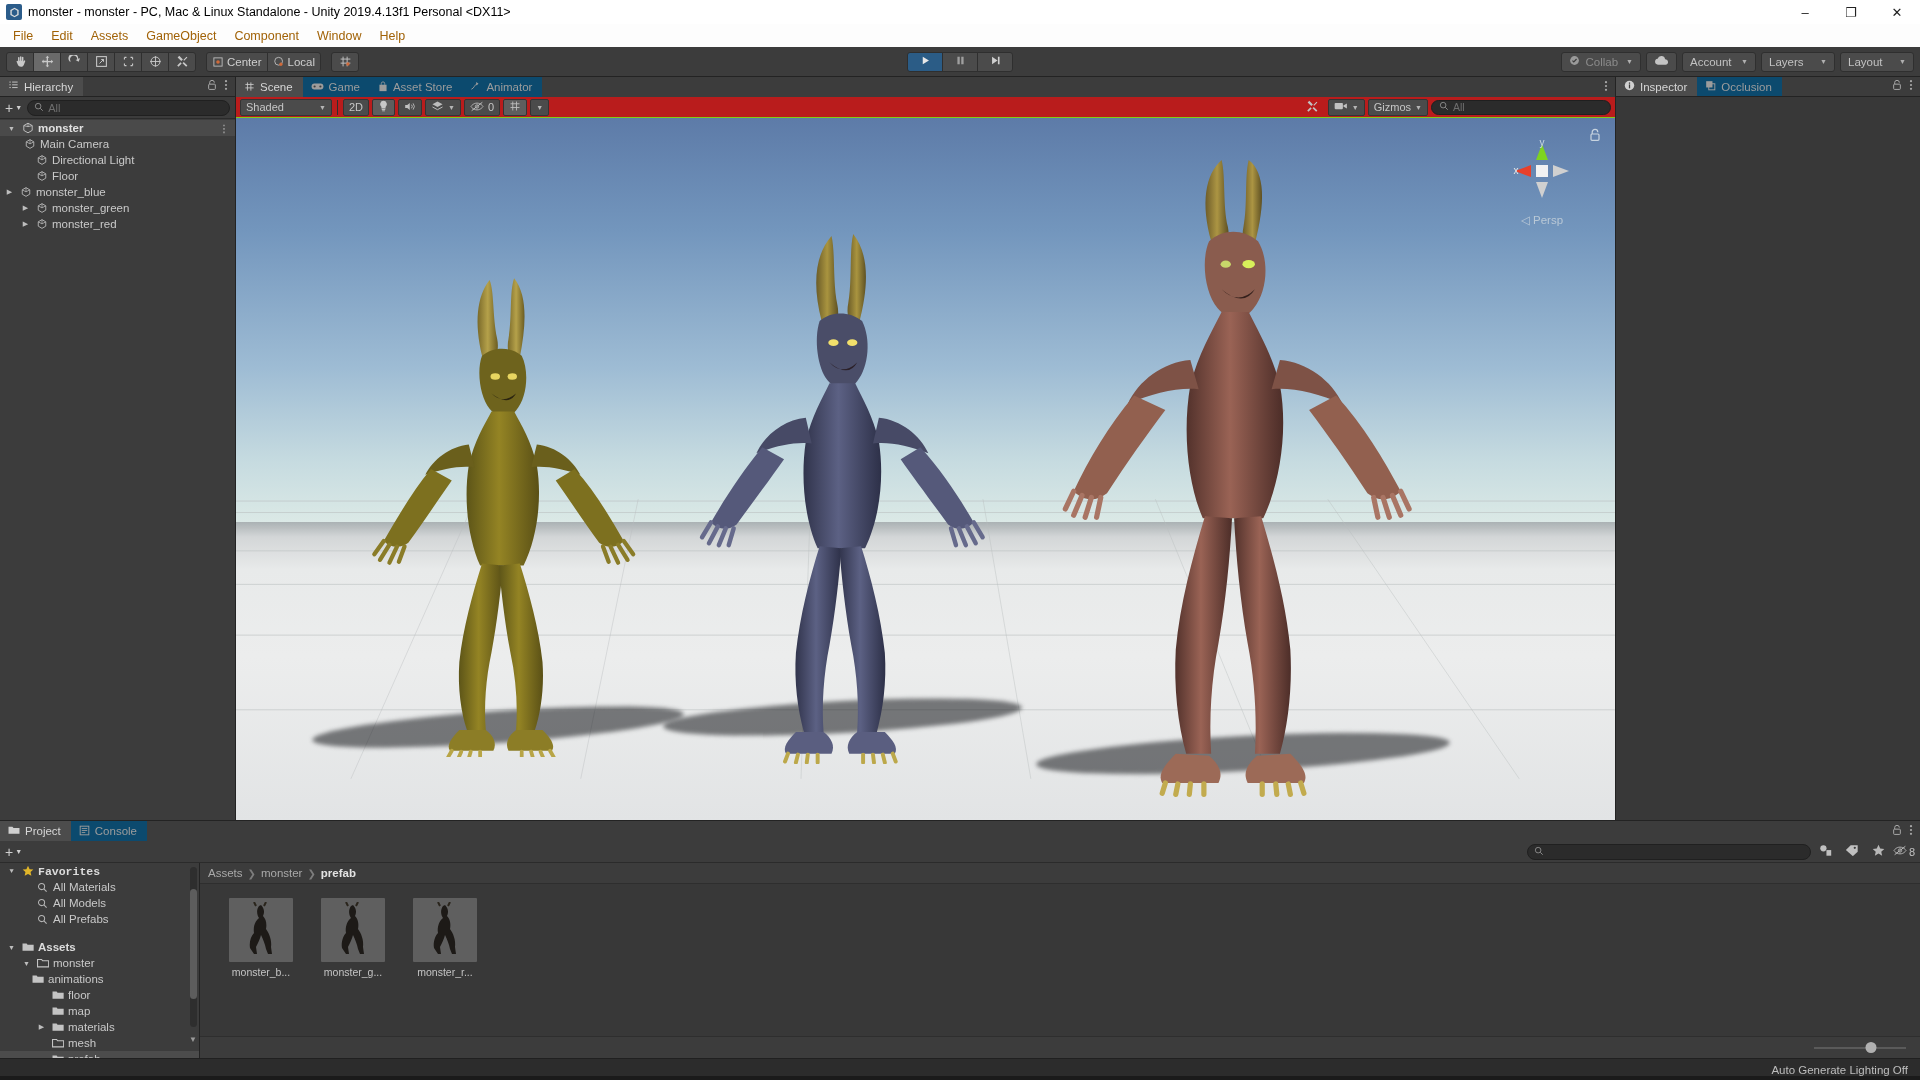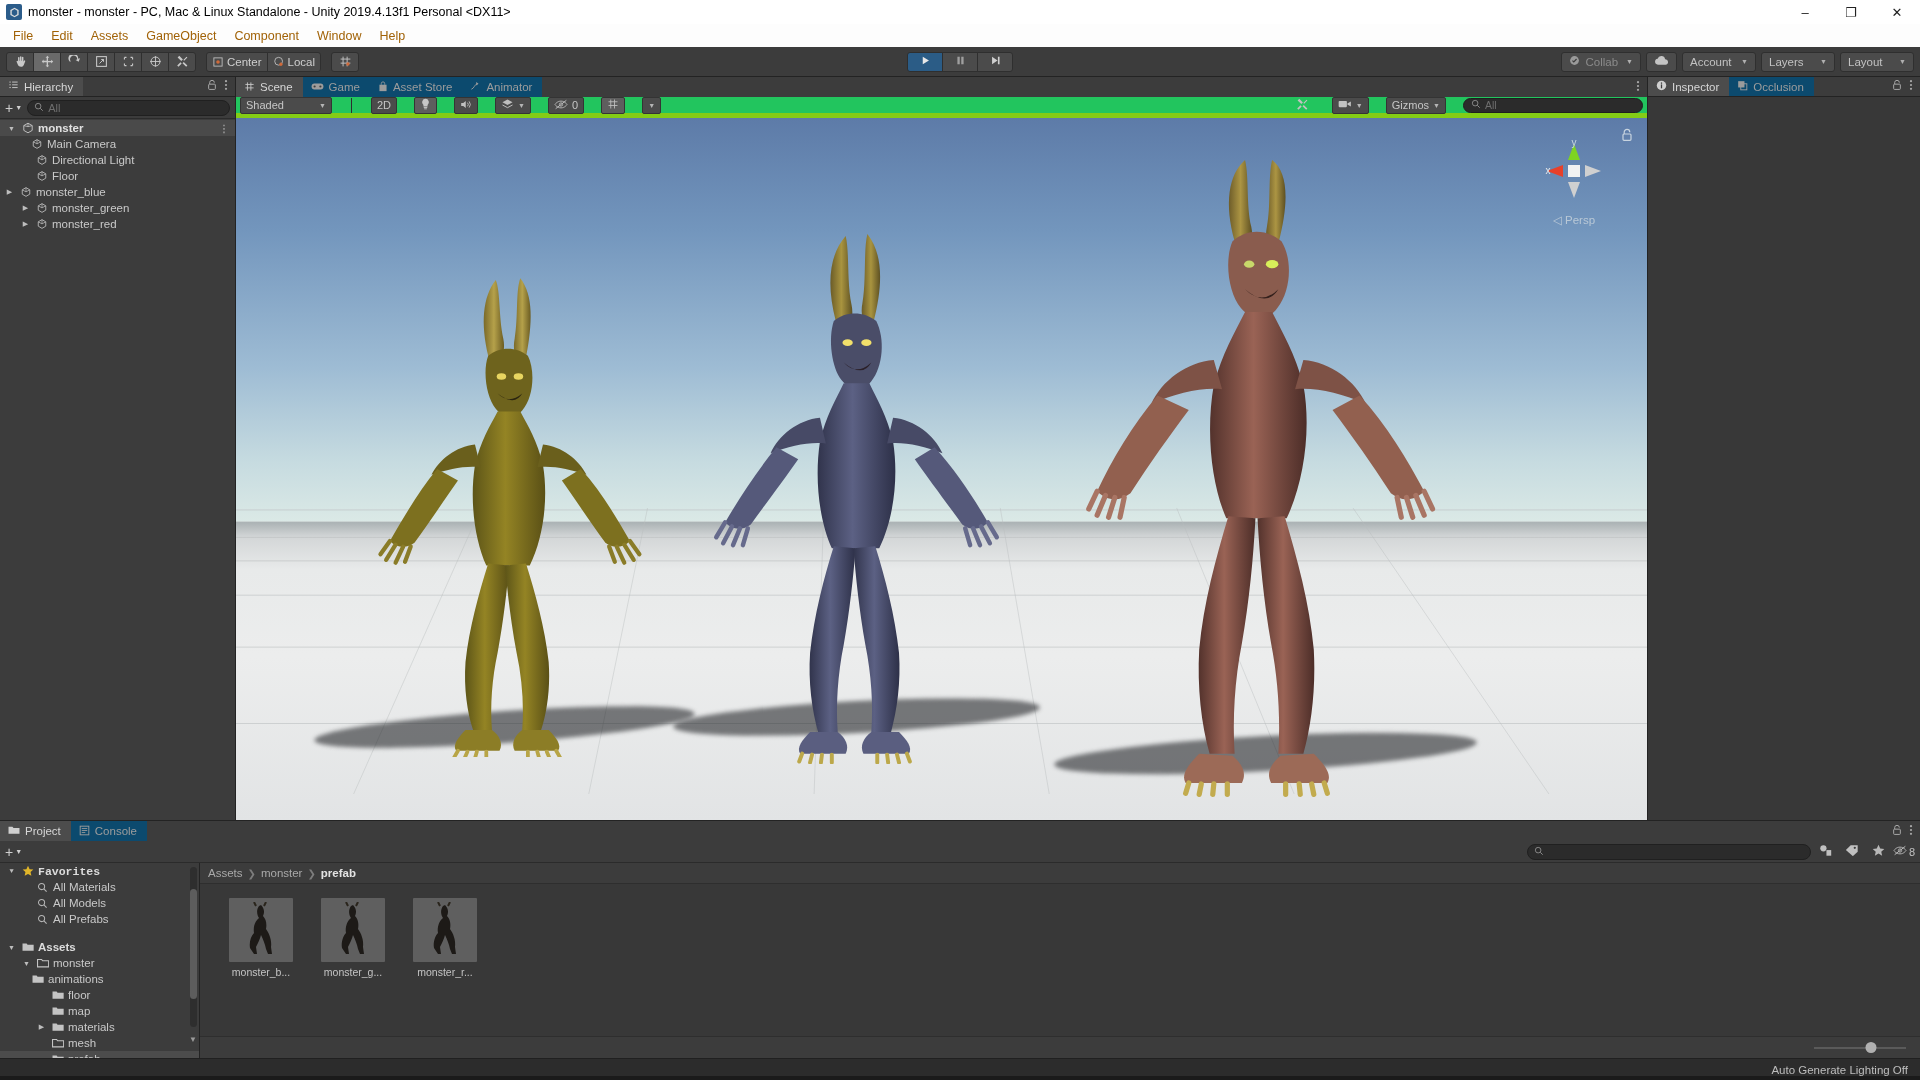--- a/index.html
+++ b/index.html
@@ -116,22 +116,22 @@
   }
   .hrow.scene { background: #4a4a4a; font-weight: bold; color: #e0e0e0; }
   .twist { width: 11px; text-align: center; font-size: 7px; color: #bdbdbd; flex: none; }
   .hicon { width: 13px; display: flex; align-items: center; justify-content: center; flex: none; }
   .hrow .dots { position: absolute; right: 6px; color: #9a9a9a; font-size: 10px; }
 
   
   .col-center { flex: 1; display: flex; flex-direction: column; min-width: 0; border-right: 1px solid #232323; }
   .scene-tabs { height: 20px; background: #3c3c3c; display: flex; align-items: stretch; flex: none; }
   .scene-toolbar {
-    height: 21px; background: #22c55e; display: flex; align-items: center;
-    padding: 0 4px; gap: 17px; flex: none; border-bottom: 5px solid #84cc16;
+    height: 21px; background: #b91c1c; display: flex; align-items: center;
+    padding: 0 4px; gap: 3px; flex: none; border-bottom: 1px solid #84cc16;
   }
   .sbtn {
     height: 17px; background: #4b4b4b; border: 1px solid #343434; border-radius: 2px;
     display: flex; align-items: center; padding: 0 5px; gap: 4px;
     color: #c6c6c6; font-size: 11px;
   }
   .sbtn.flat { background: transparent; border-color: transparent; }
   .sbtn.on { background: #5e5e5e; }
   .sbtn .caret { font-size: 7px; color: #b5b5b5; }
   .shaded-dd { width: 92px; justify-content: space-between; }
@@ -157,21 +157,21 @@
   .shadow-blob { position: absolute; background: rgba(20,22,26,0.55); filter: blur(2px); }
 
   .gizmo { position: absolute; right: 34px; top: 14px; width: 78px; height: 78px; }
   .gizmo-label {
     position: absolute; right: 34px; top: 95px; width: 78px; text-align: center;
     color: #b9c8d6; font-size: 11.5px;
   }
   .lock-ico { position: absolute; right: 14px; top: 10px; color: #b9c6d2; font-size: 12px; }
 
   
-  .col-right { width: 272px; flex: none; display: flex; flex-direction: column; gap: 48px; }
+  .col-right { width: 304px; flex: none; display: flex; flex-direction: column; gap: 48px; }
   .insp-body { flex: 1; background: #383838; }
 
   
   .bottom { height: 238px; flex: none; display: flex; flex-direction: column; border-top: 1px solid #232323; }
   .proj-tabs { height: 20px; background: #3c3c3c; display: flex; align-items: stretch; flex: none; }
   .proj-toolbar {
     height: 22px; background: #3c3c3c; display: flex; align-items: center; padding: 0 5px; flex: none;
     border-bottom: 1px solid #2b2b2b; gap: 6px;
   }
   .proj-toolbar .right { margin-left: auto; display: flex; align-items: center; gap: 4px; }
@@ -461,21 +461,21 @@
             <span class="twist">▼</span>
             <span class="hicon">
               <svg width="12" height="12" viewBox="0 0 16 16">
                 <path d="M8 1.6l5.6 3.2v6.4L8 14.4 2.4 11.2V4.8z" fill="none" stroke="#c7c7c7" stroke-width="1.2"></path>
                 <path d="M8 1.6v4.6M8 6.2l5.6-1.4M8 6.2L2.4 4.8" stroke="#c7c7c7" stroke-width="1"></path>
               </svg>
             </span>
             <span>monster</span>
             <span class="dots">⋮</span>
           </div>
-          <div class="hrow" style="padding-left: 15px;">
+          <div class="hrow" style="padding-left: 8px;">
             <span class="twist"></span>
             <span class="hicon">
               <svg width="12" height="12" viewBox="0 0 16 16">
                 <path d="M8 2.2l5 2.9v5.8L8 13.8l-5-2.9V5.1z" fill="none" stroke="#b9b9b9" stroke-width="1.2"></path>
                 <path d="M8 2.2v5.6M8 7.8l5-2.7M8 7.8l-5-2.7" stroke="#b9b9b9" stroke-width="1"></path>
               </svg>
             </span>
             <span>Main Camera</span>
           </div>
           <div class="hrow" style="padding-left: 20px;">

